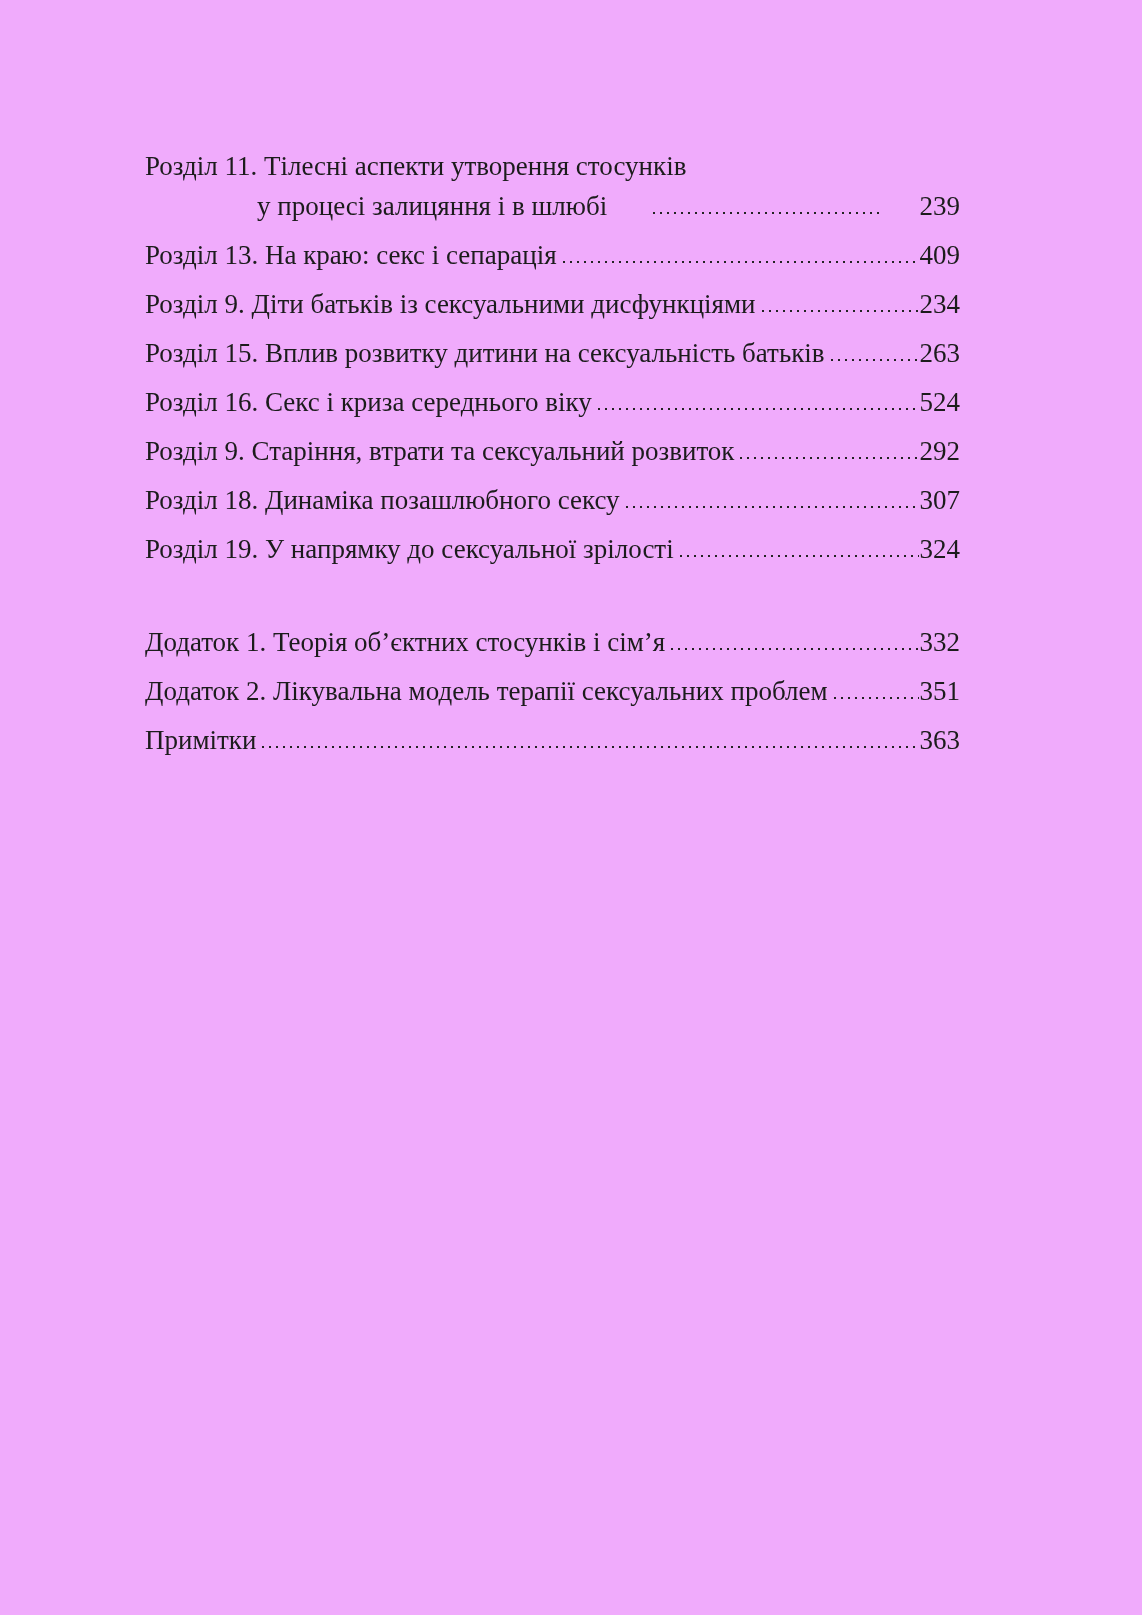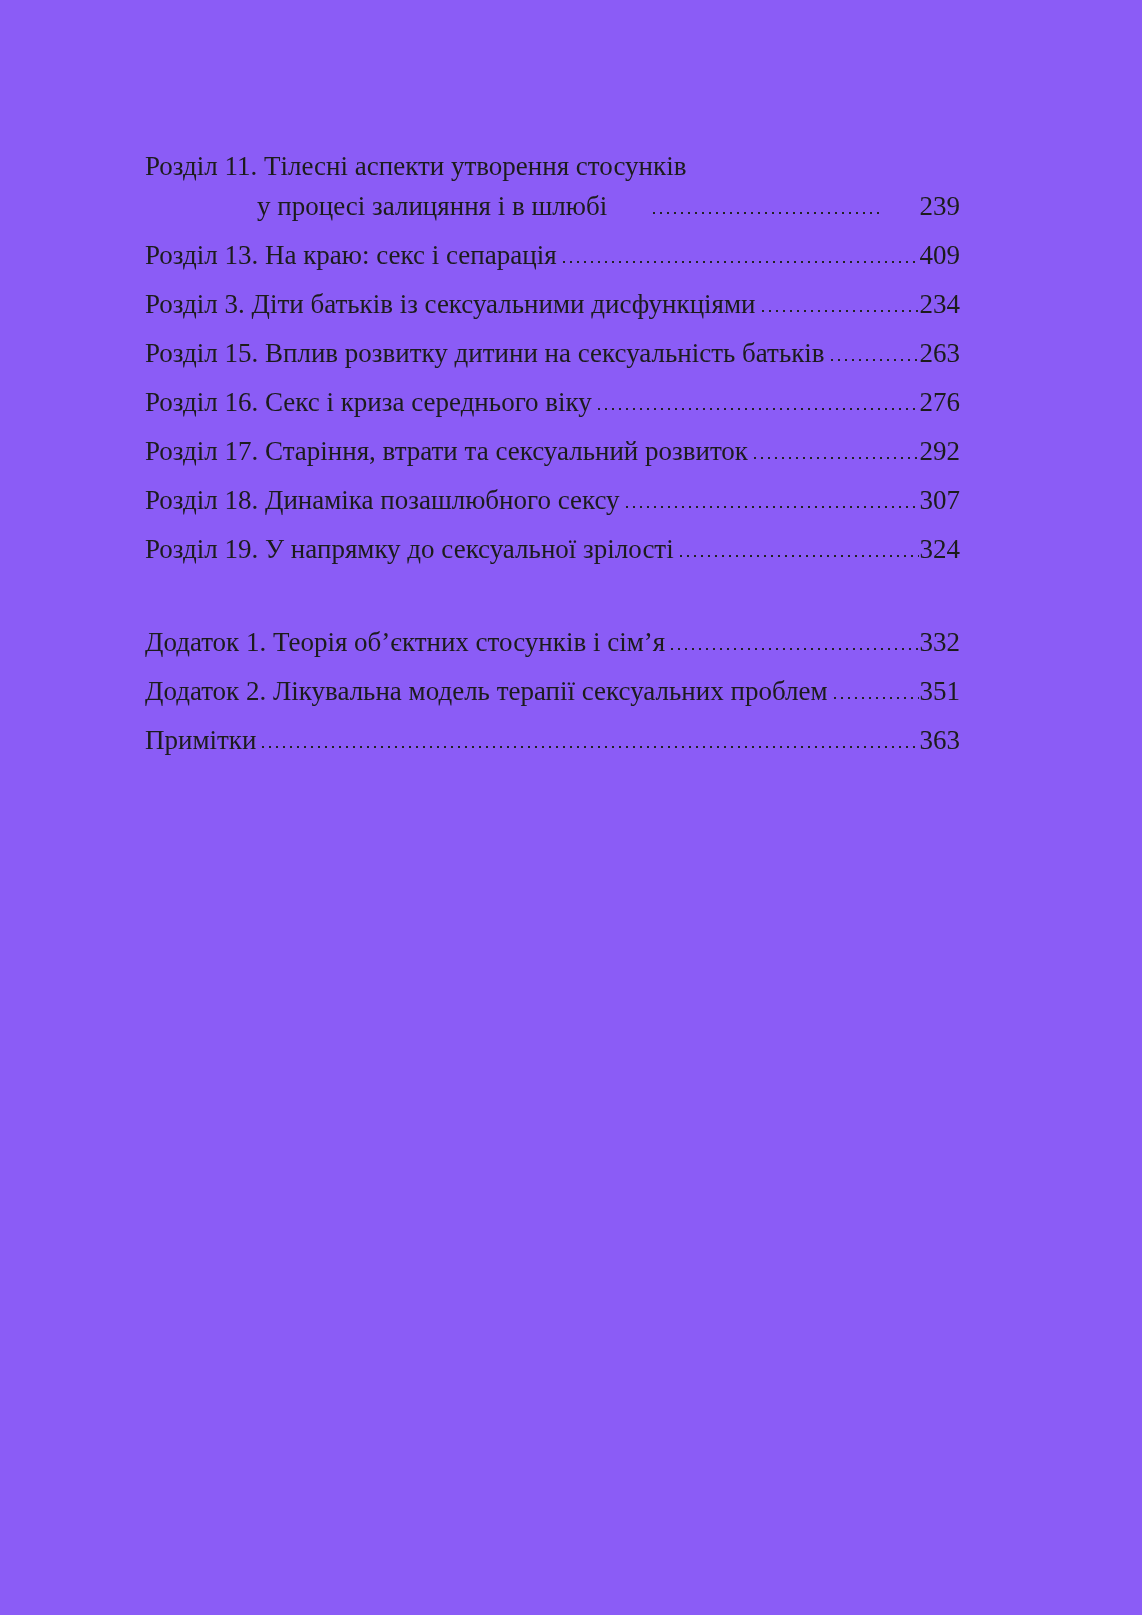--- a/index.html
+++ b/index.html
@@ -1,21 +1,21 @@
 <!DOCTYPE html>
 <html lang="uk"><head>
 <meta charset="utf-8">
 <style>
   * { margin: 0; padding: 0; box-sizing: border-box; }
   html, body { background: #ffffff; }
   .page {
     position: relative;
     width: 1142px;
     height: 1615px;
-    background: #8b5cf6;
+    background: #f0abfc;
     font-family: "Liberation Serif", "DejaVu Serif", serif;
     color: #1c1c1c;
     overflow: hidden;
     padding-left: 16px;
   }
   .toc {
     position: absolute;
     left: 145px;
     top: 146px;
     width: 815px;
@@ -61,42 +61,42 @@
         </div>
         <div class="toc-entry">
           <div class="toc-line">
             <span class="toc-title">Розділ 13. На краю: секс і сепарація</span>
             <span class="leader"></span>
             <span class="pagenum">409</span>
           </div>
         </div>
         <div class="toc-entry">
           <div class="toc-line">
-            <span class="toc-title">Розділ 3. Діти батьків із сексуальними дисфункціями</span>
+            <span class="toc-title">Розділ 9. Діти батьків із сексуальними дисфункціями</span>
             <span class="leader"></span>
             <span class="pagenum">234</span>
           </div>
         </div>
         <div class="toc-entry">
           <div class="toc-line">
             <span class="toc-title">Розділ 15. Вплив розвитку дитини на сексуальність батьків</span>
             <span class="leader"></span>
             <span class="pagenum">263</span>
           </div>
         </div>
         <div class="toc-entry">
           <div class="toc-line">
             <span class="toc-title">Розділ 16. Секс і криза середнього віку</span>
             <span class="leader"></span>
-            <span class="pagenum">276</span>
+            <span class="pagenum">524</span>
           </div>
         </div>
         <div class="toc-entry">
           <div class="toc-line">
-            <span class="toc-title">Розділ 17. Старіння, втрати та сексуальний розвиток</span>
+            <span class="toc-title">Розділ 9. Старіння, втрати та сексуальний розвиток</span>
             <span class="leader"></span>
             <span class="pagenum">292</span>
           </div>
         </div>
         <div class="toc-entry">
           <div class="toc-line">
             <span class="toc-title">Розділ 18. Динаміка позашлюбного сексу</span>
             <span class="leader"></span>
             <span class="pagenum">307</span>
           </div>

